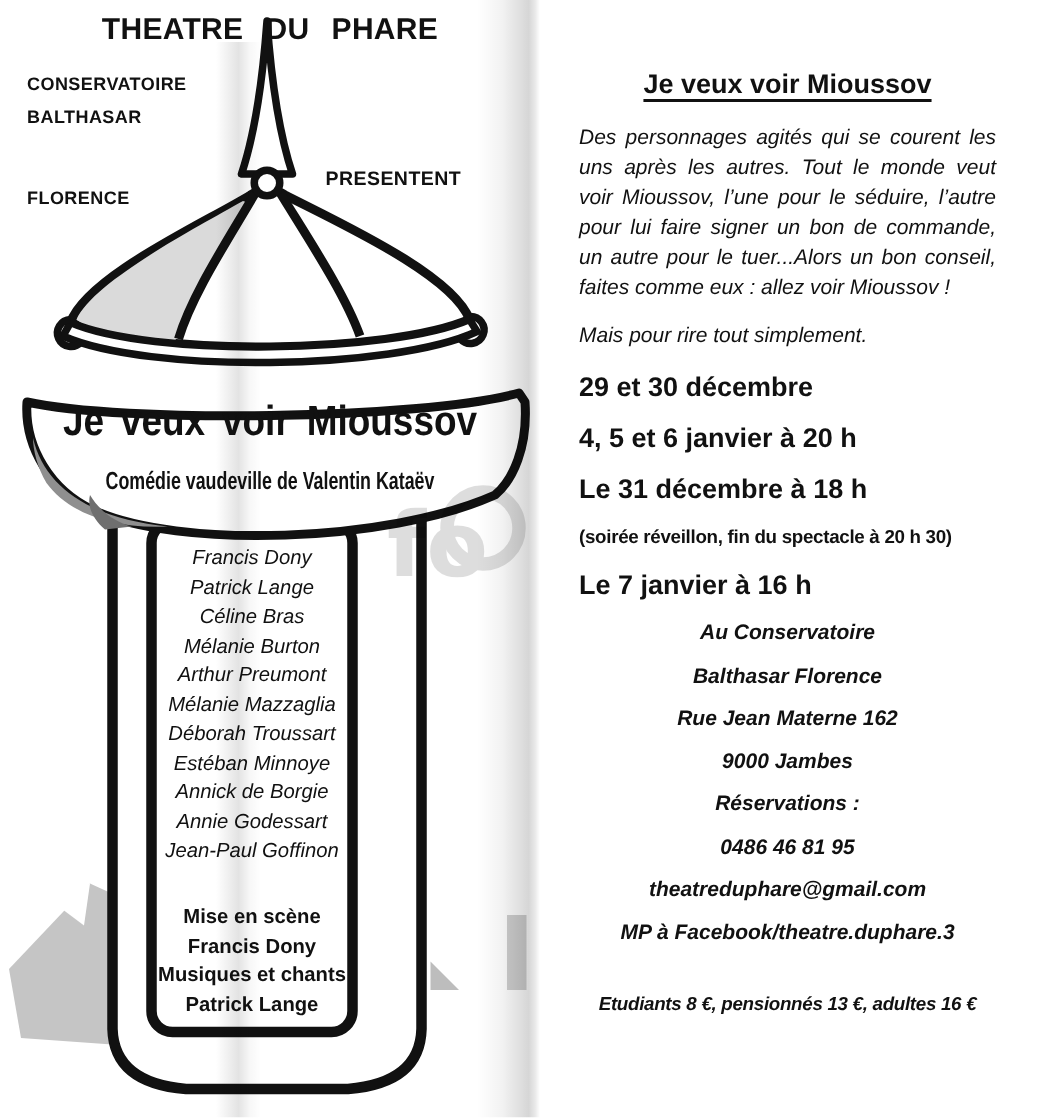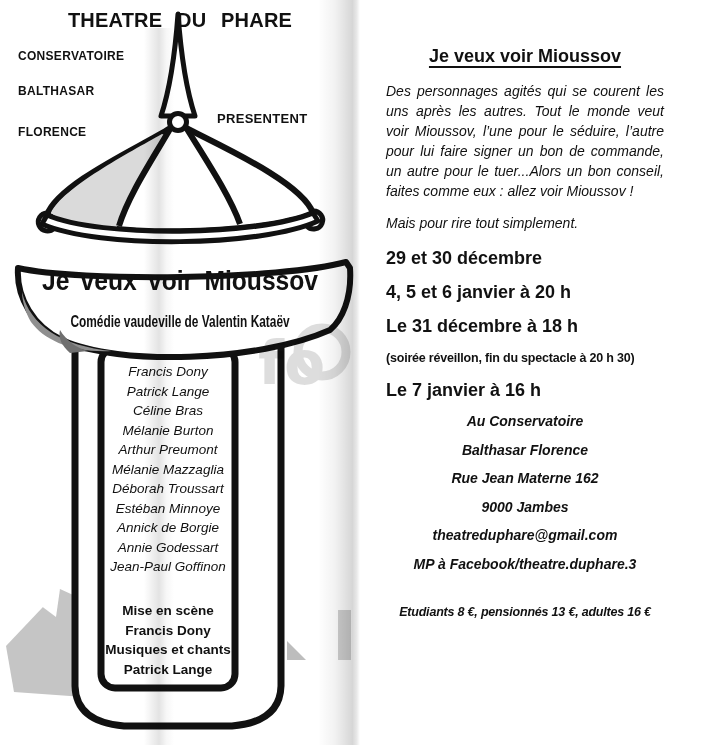--- a/index.html
+++ b/index.html
@@ -10,21 +10,21 @@
   }
   .abs{position:absolute;}
   
   #poster{left:0;top:0;width:360px;height:745px;}
   #poster svg{position:absolute;left:0;top:0;}
   .brand{
     left:0;top:9px;width:360px;text-align:center;
     font-size:20px;font-weight:bold;word-spacing:9px;letter-spacing:.2px;
   }
   .org-line{left:18px;font-size:12px;font-weight:bold;letter-spacing:.3px;}
-  .org-1{top:49px;} .org-2{top:84px;text-align:center;} .org-3{top:125px;}
+  .org-1{top:49px;} .org-2{top:71px;text-align:center;} .org-3{top:125px;}
   .presents{left:217px;top:111px;font-size:13px;font-weight:bold;letter-spacing:.3px;}
   .banner-title{
     left:15px;top:265px;width:330px;text-align:center;white-space:nowrap;
     font-size:28px;font-weight:bold;word-spacing:5px;
     transform:scaleX(.88);transform-origin:center;
   }
   .banner-sub{
     left:15px;top:312px;width:330px;text-align:center;white-space:nowrap;
     font-size:16.5px;font-weight:bold;
     transform:scaleX(.72);transform-origin:center;
@@ -159,17 +159,19 @@
     <div class="date-line">Le 31 décembre à 18 h</div>
     <div class="date-note">(soirée réveillon, fin du spectacle à 20 h 30)</div>
     <div class="date-line">Le 7 janvier à 16 h</div>
   </div>
 
   <div class="r-infos">
     <div class="info-line">Au Conservatoire</div>
     <div class="info-line">Balthasar Florence</div>
     <div class="info-line">Rue Jean Materne 162</div>
     <div class="info-line">9000 Jambes</div>
+    <div class="info-line">Réservations :</div>
+    <div class="info-line">0486 46 81 95</div>
     <div class="info-line">theatreduphare@gmail.com</div>
     <div class="info-line">MP à Facebook/theatre.duphare.3</div>
     <div class="prices-line">Etudiants 8 €, pensionnés 13 €, adultes 16 €</div>
   </div>
 </div>
 
 </body></html>

